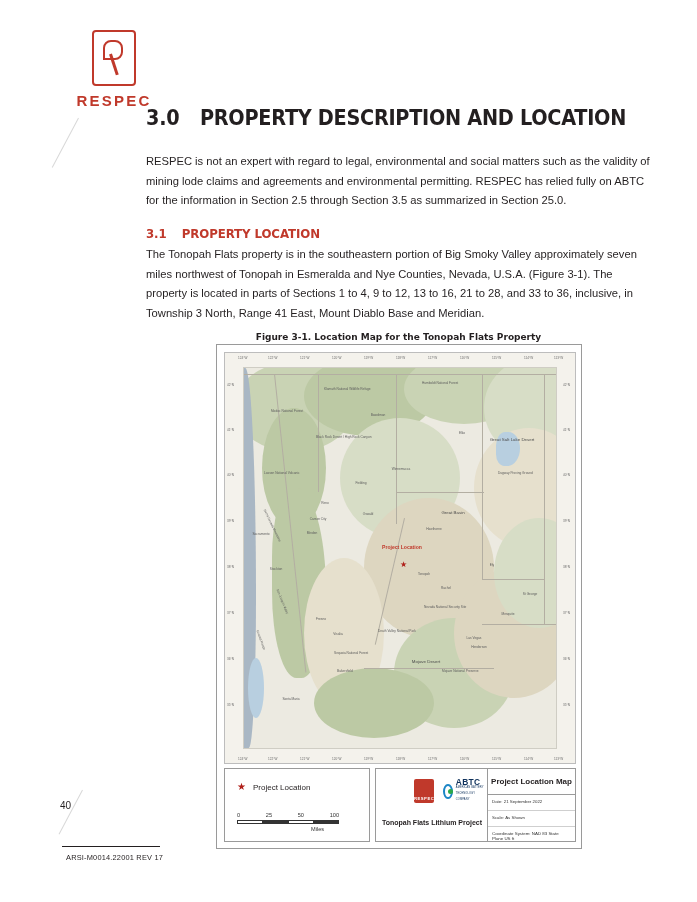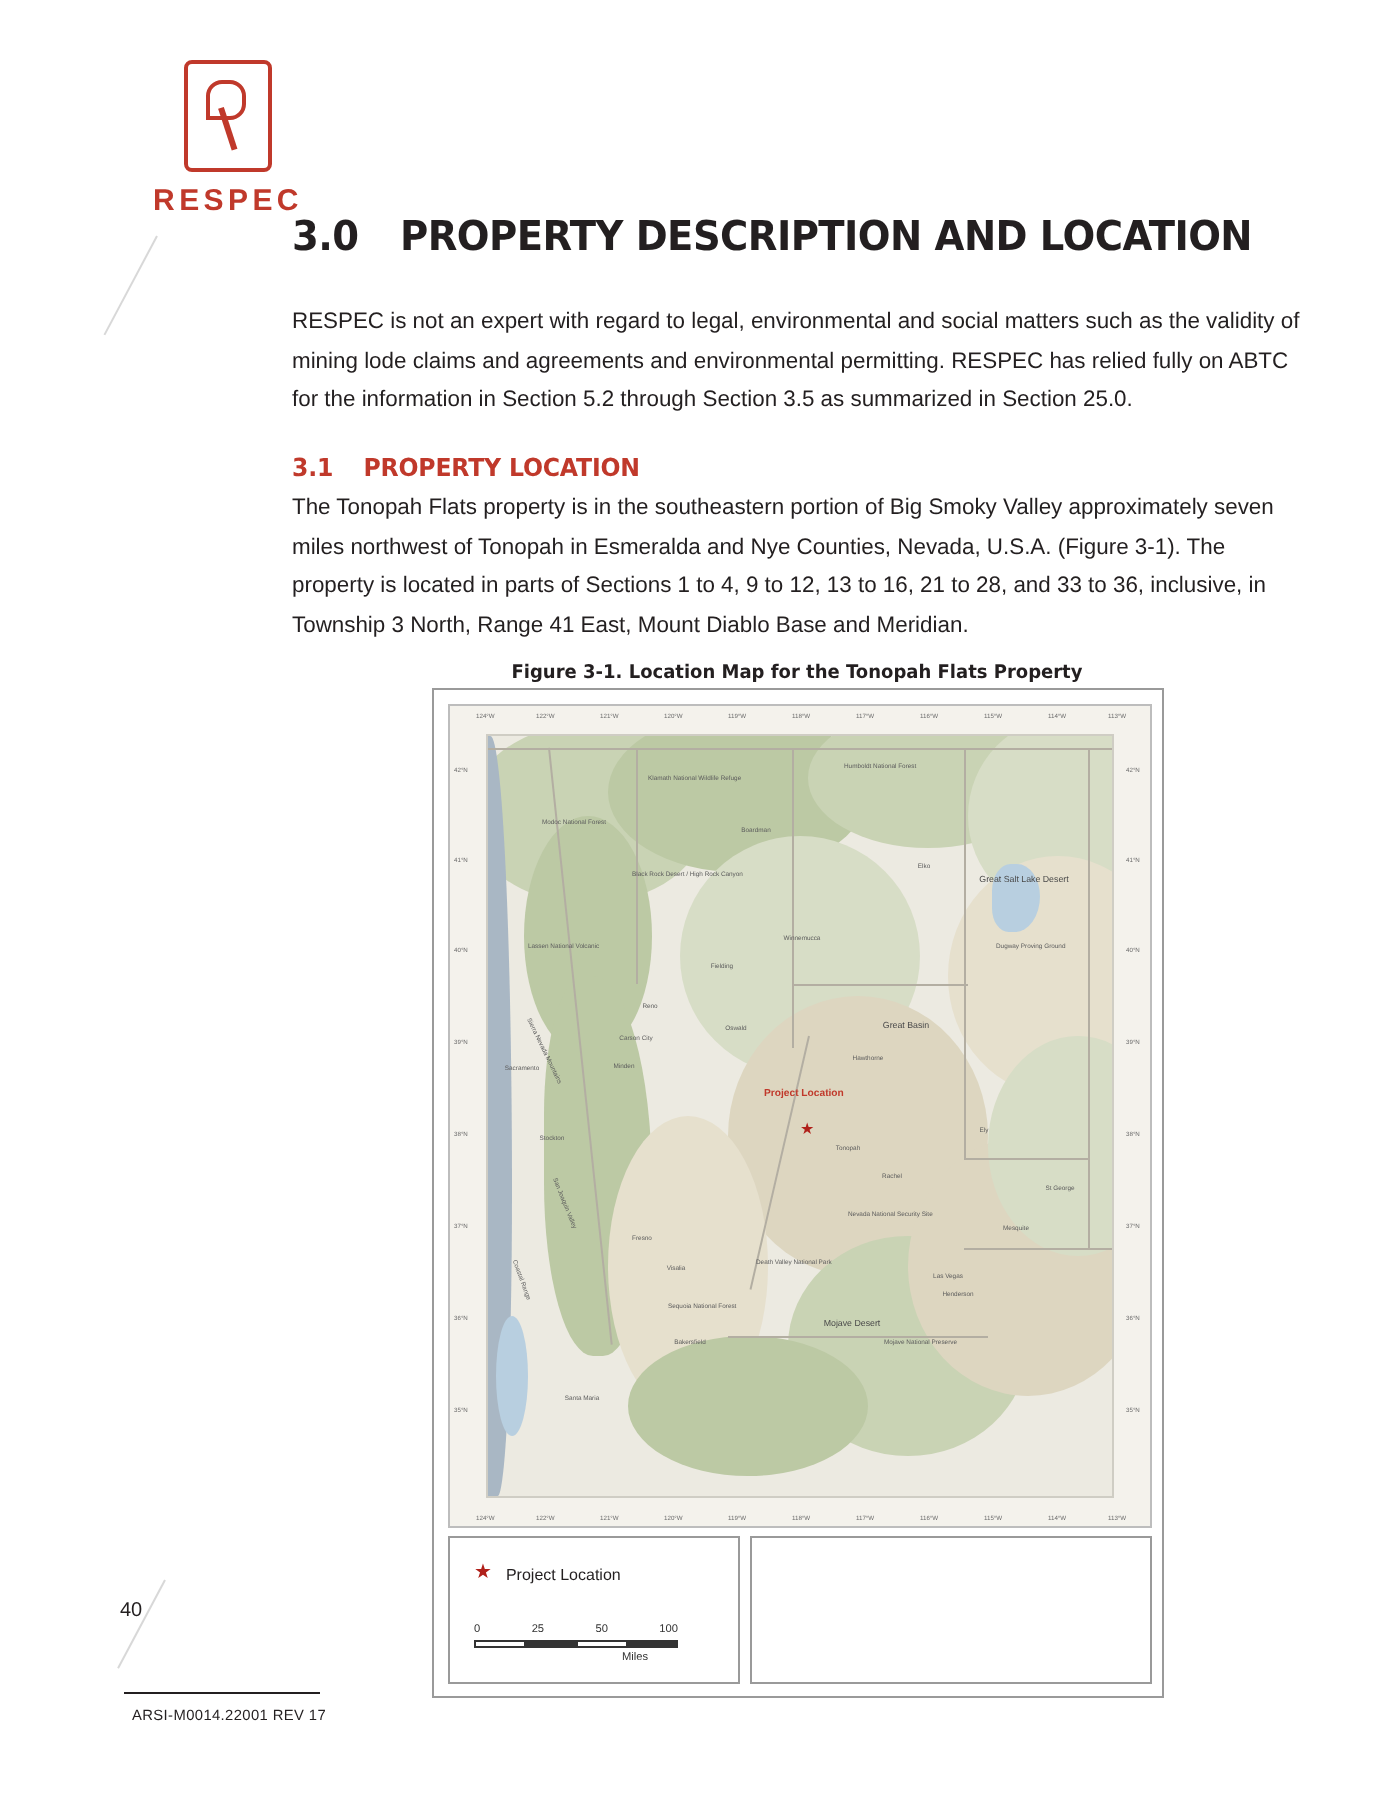--- a/index.html
+++ b/index.html
@@ -362,21 +362,21 @@
     <div class="logo-mark"></div>
     <div class="logo-text">RESPEC</div>
   </div>
   <div class="diag-top"></div>
   <div class="diag-bottom"></div>
 
   <div class="h1">
     <span class="num">3.0</span><span>PROPERTY DESCRIPTION AND LOCATION</span>
   </div>
 
-  <div class="para" id="p1">RESPEC is not an expert with regard to legal, environmental and social matters such as the validity of mining lode claims and agreements and environmental permitting. RESPEC has relied fully on ABTC for the information in Section 5.2 through Section 3.5 as summarized in Section 25.0.</div>
+  <div class="para" id="p1">RESPEC is not an expert with regard to legal, environmental and social matters such as the validity of mining lode claims and agreements and environmental permitting. RESPEC has relied fully on ABTC for the information in Section 2.5 through Section 3.5 as summarized in Section 25.0.</div>
 
   <div class="h2">
     <span class="num">3.1</span><span>PROPERTY LOCATION</span>
   </div>
 
   <div class="para" id="p2">The Tonopah Flats property is in the southeastern portion of Big Smoky Valley approximately seven miles northwest of Tonopah in Esmeralda and Nye Counties, Nevada, U.S.A. (Figure 3-1). The property is located in parts of Sections 1 to 4, 9 to 12, 13 to 16, 21 to 28, and 33 to 36, inclusive, in Township 3 North, Range 41 East, Mount Diablo Base and Meridian.</div>
 
   <div class="fig-caption">Figure 3-1. Location Map for the Tonopah Flats Property</div>
 
   <div class="figure">
@@ -522,19 +522,47 @@
         <div class="sb-units">Miles</div>
       </div>
     </div>
 
     <div class="north">
       <div class="n">N</div>
       <div class="arrow"></div>
     </div>
 
     <div class="titleblock">
+      <div class="tb-left">
+        <div class="tb-logos">
+          <div class="respec-badge">RESPEC</div>
+          <div class="abtc">
+            <div class="abtc-mark"></div>
+            <div class="abtc-txt">
+              <div class="b">ABTC</div>
+              <div class="s">AMERICAN BATTERY TECHNOLOGY COMPANY</div>
+            </div>
+          </div>
+        </div>
+        <div class="tb-project">Tonopah Flats Lithium Project</div>
+      </div>
+      <div class="tb-right">
+        <div class="tb-title">Project Location Map</div>
+        <div class="tb-meta">
+          <span>Date:</span>
+          <span>21 September 2022</span>
+        </div>
+        <div class="tb-meta">
+          <span>Scale:</span>
+          <span>As Shown</span>
+        </div>
+        <div class="tb-meta">
+          <span>Coordinate System:</span>
+          <span>NAD 83 State Plane US ft</span>
+        </div>
+      </div>
     </div>
   </div>
 
   <div class="page-num">40</div>
   <div class="footer-rule"></div>
   <div class="footer-code">ARSI-M0014.22001 REV 17</div>
 </div>
 
 </body></html>

